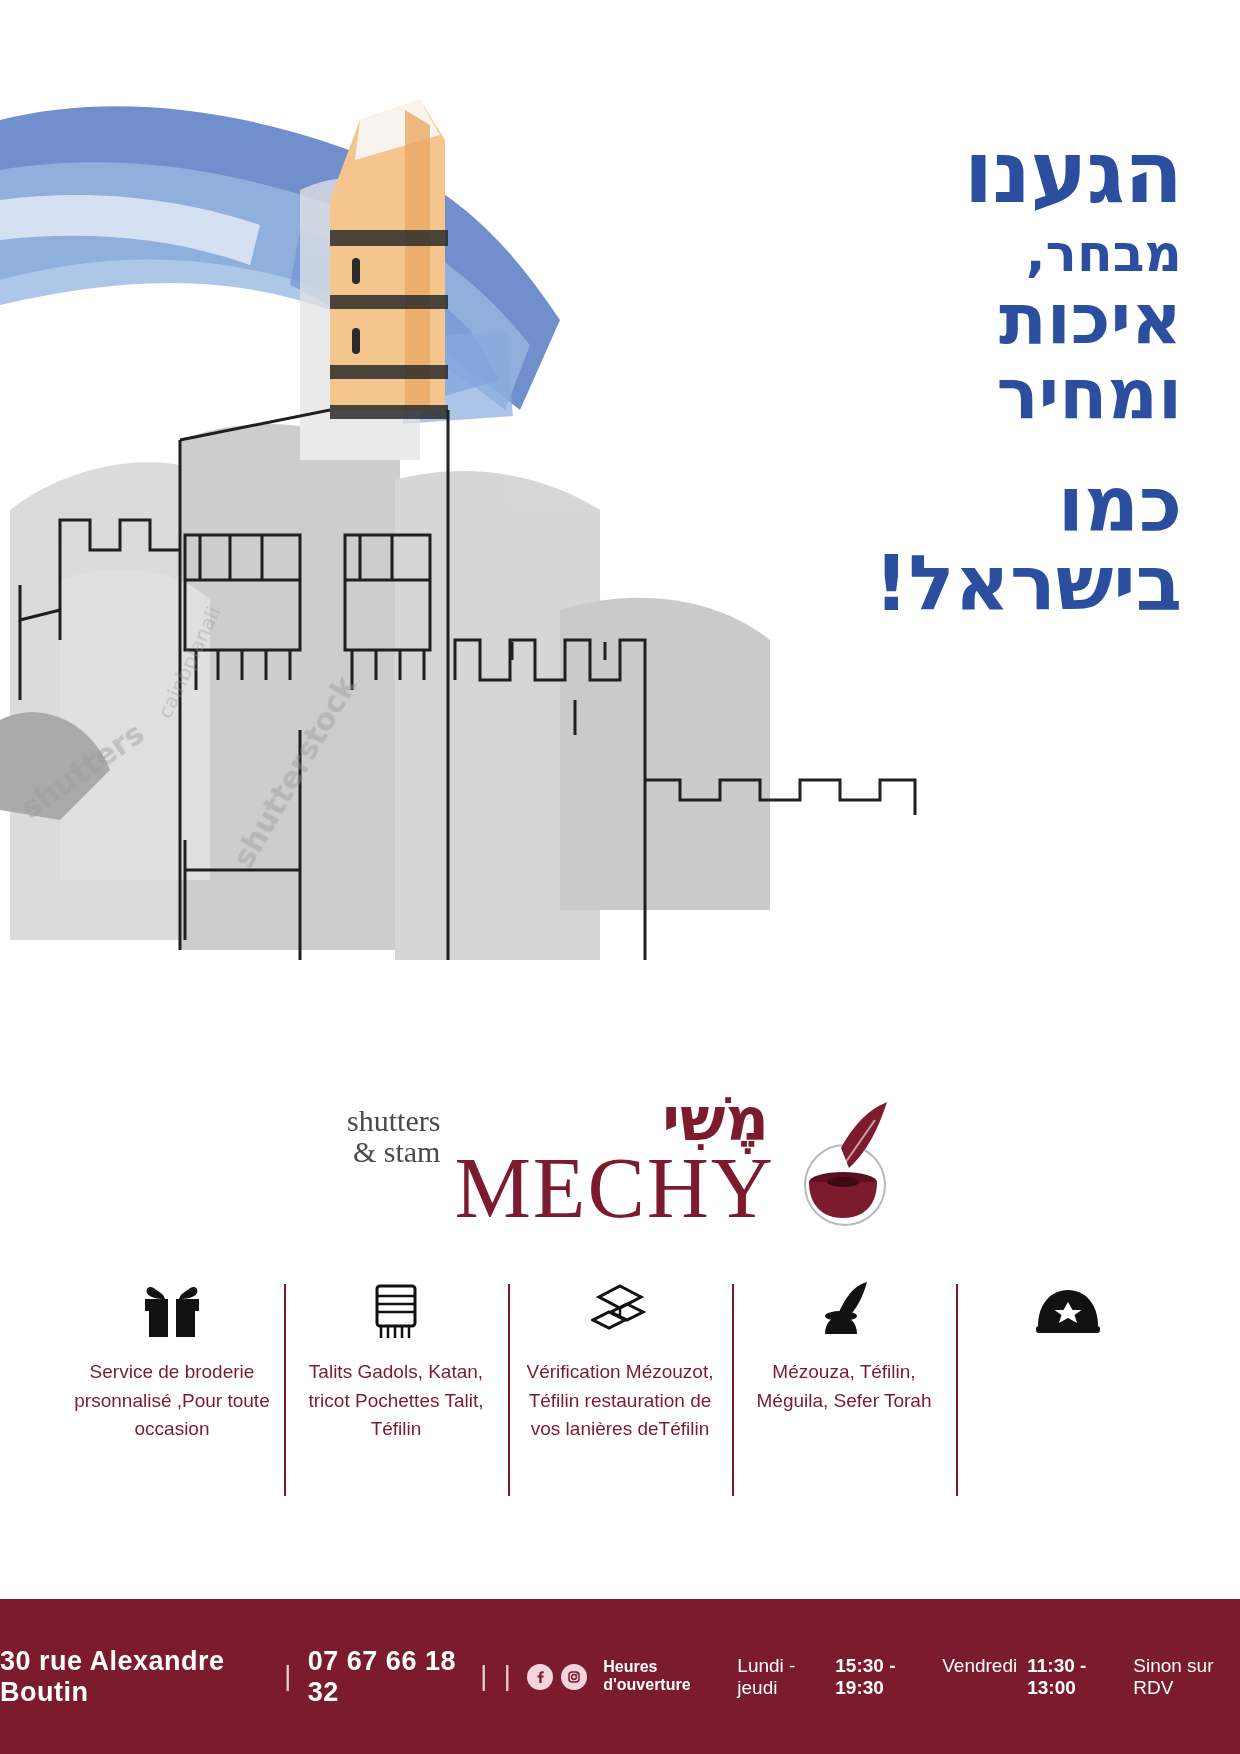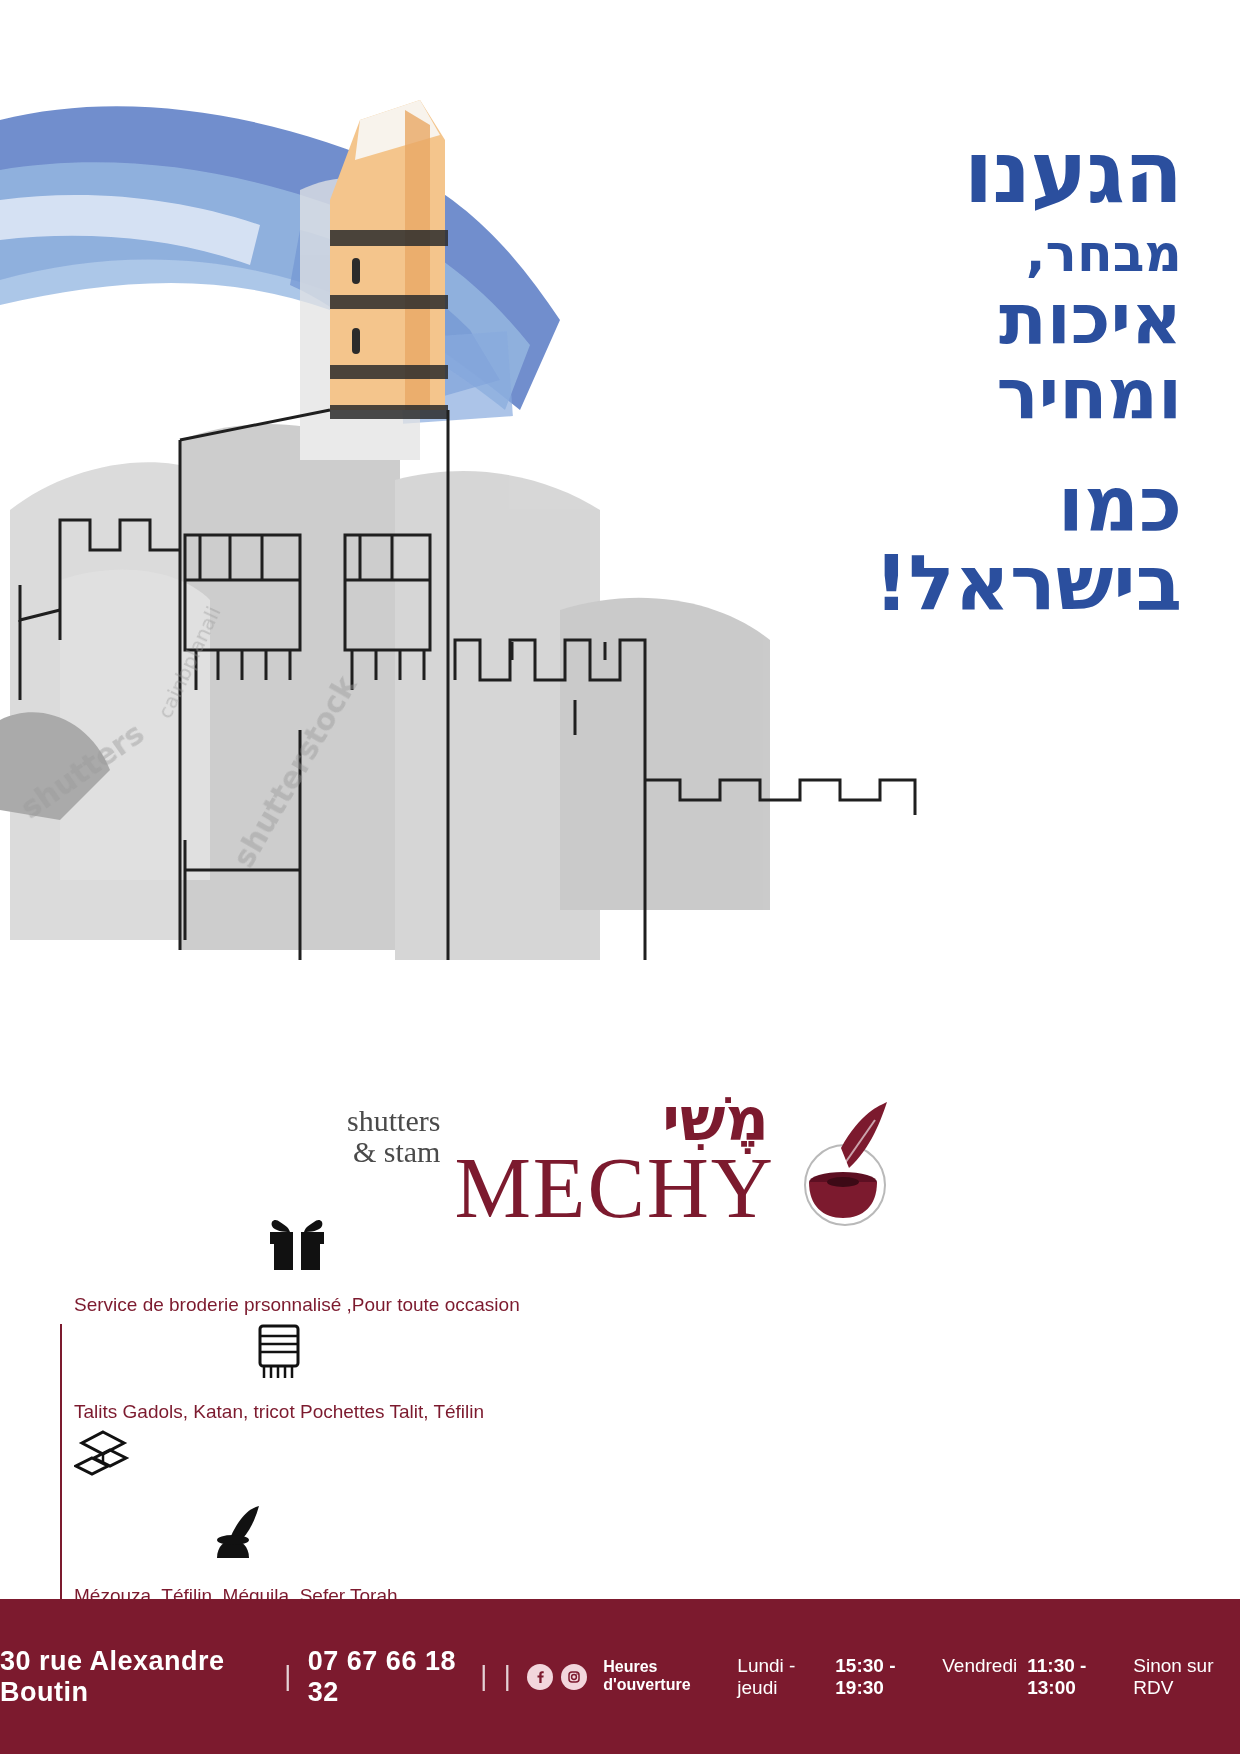--- a/index.html
+++ b/index.html
@@ -85,26 +85,25 @@
     letter-spacing: 2px;
     line-height: 1;
   }
   .inkwell { width: 110px; height: 140px; margin-left: -6px; }
   .inkwell svg { width: 100%; height: 100%; }
 
   
   .services {
     position: absolute;
     left: 60px; right: 60px;
-    top: 1213px;
+    top: 1280px;
     height: 260px;
     display: flex;
     align-items: flex-start;
     justify-content: space-between;
-    flex-direction: column;
   }
   .service {
     position: relative;
     flex: 1 1 0;
     text-align: center;
     padding: 0 14px;
   }
   .service + .service::before {
     content: "";
     position: absolute;
@@ -302,20 +301,21 @@
 
     <div class="service">
       <div class="svc-icon">
         <svg width="58" height="58" viewBox="0 0 58 58" xmlns="http://www.w3.org/2000/svg">
           <path d="M29 4 L50 15 L29 26 L8 15 Z" fill="none" stroke="#111" stroke-width="3"></path>
           <path d="M36 22 L52 30 L36 38 L20 30 Z" fill="none" stroke="#111" stroke-width="3"></path>
           <path d="M18 30 L34 38 L18 46 L2 38 Z" fill="none" stroke="#111" stroke-width="3"></path>
           <path d="M29 26 L29 34" stroke="#111" stroke-width="2.5"></path>
         </svg>
       </div>
+      <div class="svc-text">Vérification Mézouzot, Téfilin restauration de vos lanières deTéfilin</div>
     </div>
 
     <div class="service">
       <div class="svc-icon">
         <svg width="54" height="58" viewBox="0 0 54 58" xmlns="http://www.w3.org/2000/svg">
           <path d="M22 30 C32 8 42 2 50 0 C46 14 40 28 28 38 Z" fill="#111"></path>
           <path d="M8 52 C8 40 16 34 24 34 C32 34 40 40 40 52 Z" fill="#111"></path>
           <ellipse cx="24" cy="34" rx="16" ry="5" fill="#111"></ellipse>
         </svg>
       </div>

